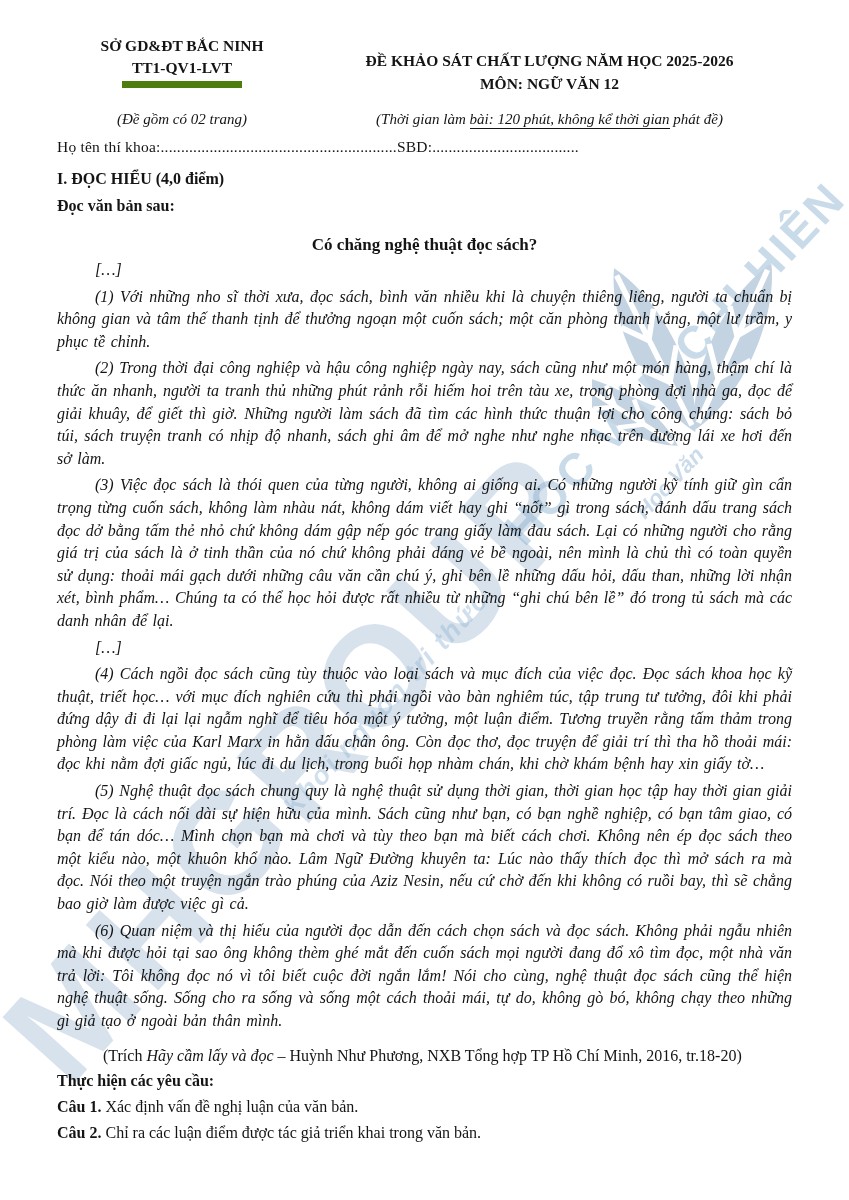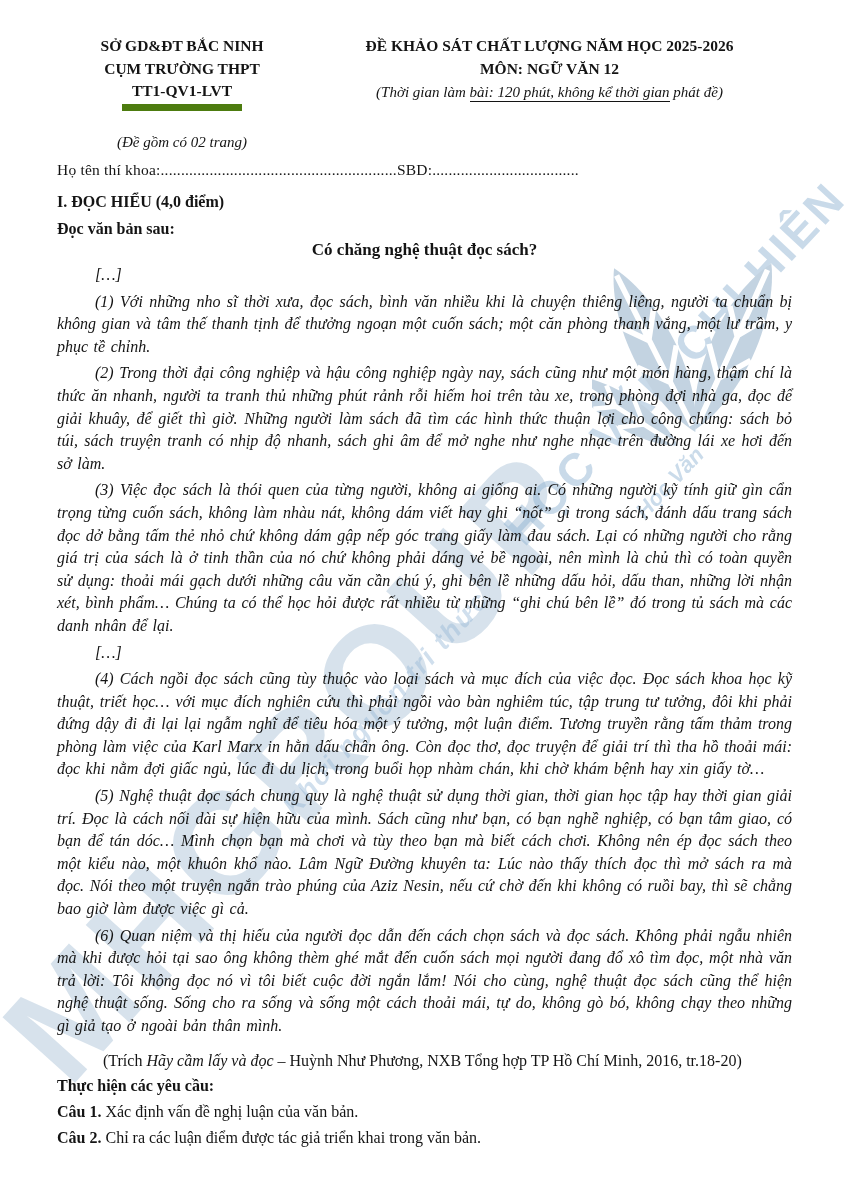--- a/index.html
+++ b/index.html
@@ -39,33 +39,33 @@
   }
   .wm-side-script {
     position:absolute; left:560px; top:470px; width:220px;
     transform:rotate(-47deg);
     font-family:"Liberation Sans", sans-serif;
     font-style:italic; font-weight:bold; font-size:22px;
     color:rgba(150,184,214,0.5); text-align:center; white-space:nowrap;
   }
   
   .content { position:absolute; inset:0; z-index:2; padding:34px 57px 0 57px; }
-  .hdr { display:flex; }
+  .hdr { display:flex;align-items:flex-end; }
   .hdr-left { width:250px; text-align:center; }
   .hdr-right { flex:1; text-align:center; }
   .hdr-b { font-weight:bold; font-size:15.5px; line-height:23px; }
   .hdr-code { display:inline-block; font-weight:bold; font-size:15.5px; line-height:21px;
               border-bottom:7px solid #4d7c0f; padding:0 10px 3px 10px; }
   .hdr-note { font-style:italic; font-size:15px; margin-top:23px; }
-  .hdr-time { font-style:italic; font-size:15px; margin-top:4px; }
+  .hdr-time { font-style:italic; font-size:15px; margin-top:16px; }
   .u { border-bottom:1.4px solid #141414; padding-bottom:1px; }
   .student { font-size:15.5px; margin-top:10px; letter-spacing:0.2px; }
   .sec-head { font-weight:bold; font-size:16px; margin-top:14px; }
   .read-cmd { font-weight:bold; font-size:16px; margin-top:9px;font-family:Liberation Serif, serif; }
-  .text-title { font-weight:bold; font-size:17px; text-align:center; margin-top:2px; }
+  .text-title { font-weight:bold; font-size:17px; text-align:center; margin-top:20px; }
   .para {
     font-style:italic; font-size:16px; line-height:22.6px;
     text-align:justify; text-indent:38px; margin-top:4px;
     word-spacing:1.5px;
   }
   .ell { text-align:left; }
   .cite { font-size:16px; margin-top:14px; padding-left:46px; }
   .tasks-head { font-weight:bold; font-size:16px; margin-top:7px; }
   .q { font-size:16px; margin-top:8px; }
   .q b { margin-right:4px; }
@@ -99,21 +99,20 @@
         </g>
       </g>
     </svg>
   </div>
 
   <div class="content">
 
     <div class="hdr">
       <div class="hdr-left">
         <div class="hdr-b">SỞ GD&amp;ĐT BẮC NINH</div>
-        <div class="hdr-b">CỤM TRƯỜNG THPT</div>
         <div><span class="hdr-code">TT1-QV1-LVT</span></div>
         <div class="hdr-note">(Đề gồm có 02 trang)</div>
       </div>
       <div class="hdr-right">
         <div class="hdr-b">ĐỀ  KHẢO SÁT CHẤT LƯỢNG NĂM HỌC 2025-2026</div>
         <div class="hdr-b">MÔN: NGỮ VĂN 12</div>
         <div class="hdr-time"><span>(Thời gian làm </span><span class="u">bài: 120 phút, không kể thời gian</span><span> phát đề)</span></div>
       </div>
     </div>
 

